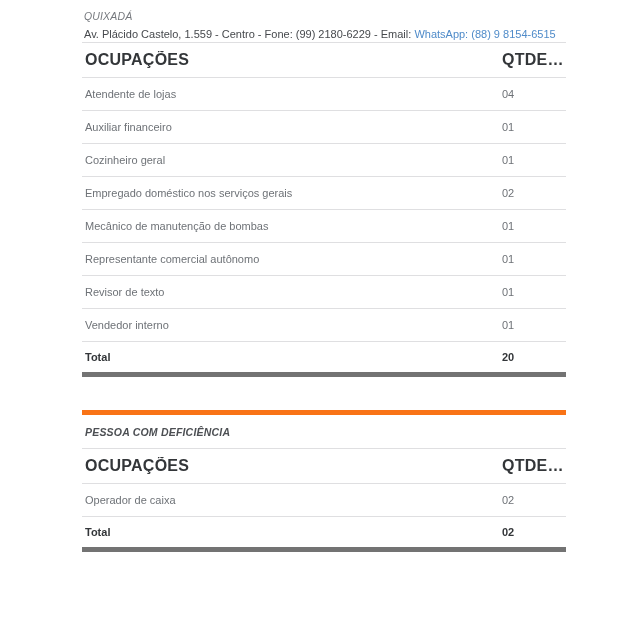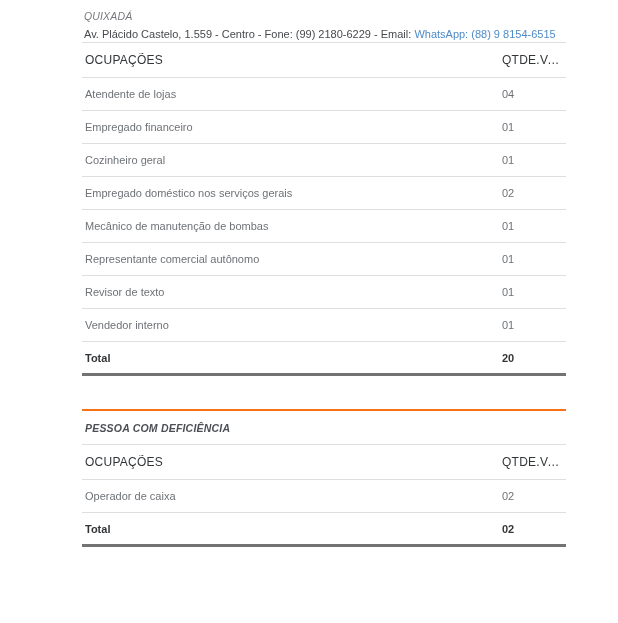--- a/index.html
+++ b/index.html
@@ -71,22 +71,22 @@
   .vagas-table th,
   .vagas-table td {
     text-align: left;
     vertical-align: middle;
     border-top: 1px solid #dfdfe1;
     padding: 0;
     height: 33px;
     box-sizing: border-box;
   }
   .vagas-table thead th {
-    font-size: 12px;
-    font-weight: normal;
+    font-size: 16px;
+    font-weight: bold;
     color: #333639;
     letter-spacing: 0.25px;
     height: 35px;
   }
   .vagas-table th .cell,
   .vagas-table td .cell {
     display: block;
     padding-left: 3px;
     white-space: nowrap;
     overflow: hidden;
@@ -94,28 +94,28 @@
   }
   .vagas-table tbody td {
     font-size: 11px;
     color: #6e7277;
   }
   .vagas-table tbody tr.total-row td {
     color: #333639;
     font-weight: bold;
   }
   .vagas-table tbody tr:last-child td {
-    border-bottom: 3px solid #737373;
+    border-bottom: 5px solid #737373;
   }
 
   
   .section-gap { height: 33px; }
 
   .sec-caption {
-    border-top: 2px solid #f97316;
+    border-top: 5px solid #f97316;
     height: 33px;
     display: flex;
     align-items: center;
   }
   .sec-caption .cap-text {
     font-style: italic;
     font-weight: bold;
     font-size: 10.5px;
     color: #4c4f53;
     letter-spacing: 0.2px;
@@ -155,21 +155,21 @@
         <tr>
           <td>
               <span class="cell">Atendente de lojas</span>
             </td>
           <td>
               <span class="cell">04</span>
             </td>
         </tr>
         <tr>
           <td>
-              <span class="cell">Empregado financeiro</span>
+              <span class="cell">Auxiliar financeiro</span>
             </td>
           <td>
               <span class="cell">01</span>
             </td>
         </tr>
         <tr>
           <td>
               <span class="cell">Cozinheiro geral</span>
             </td>
           <td>

